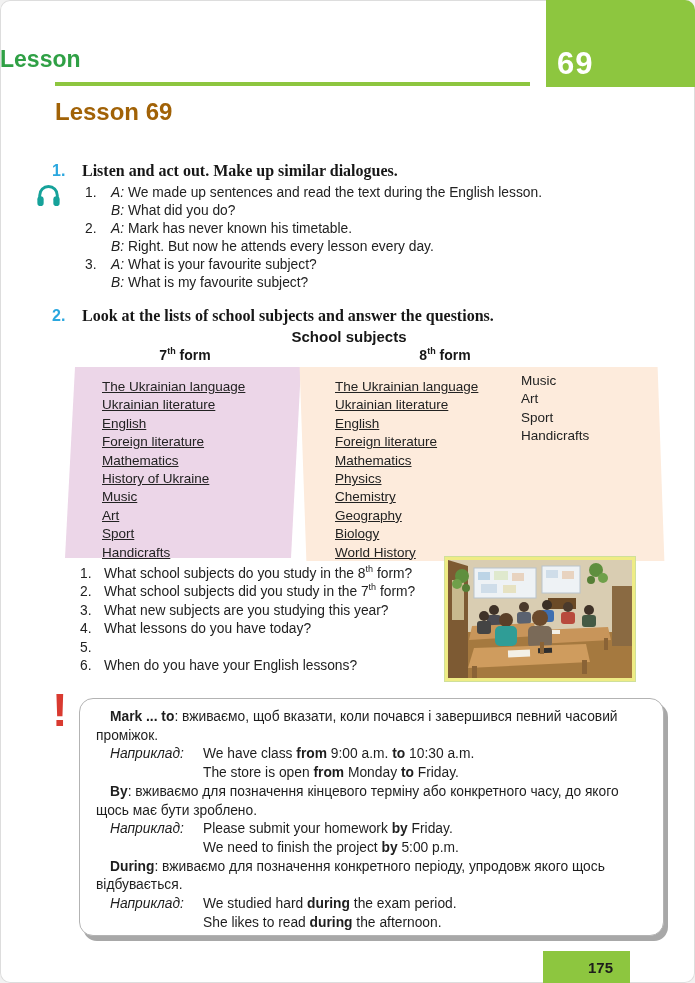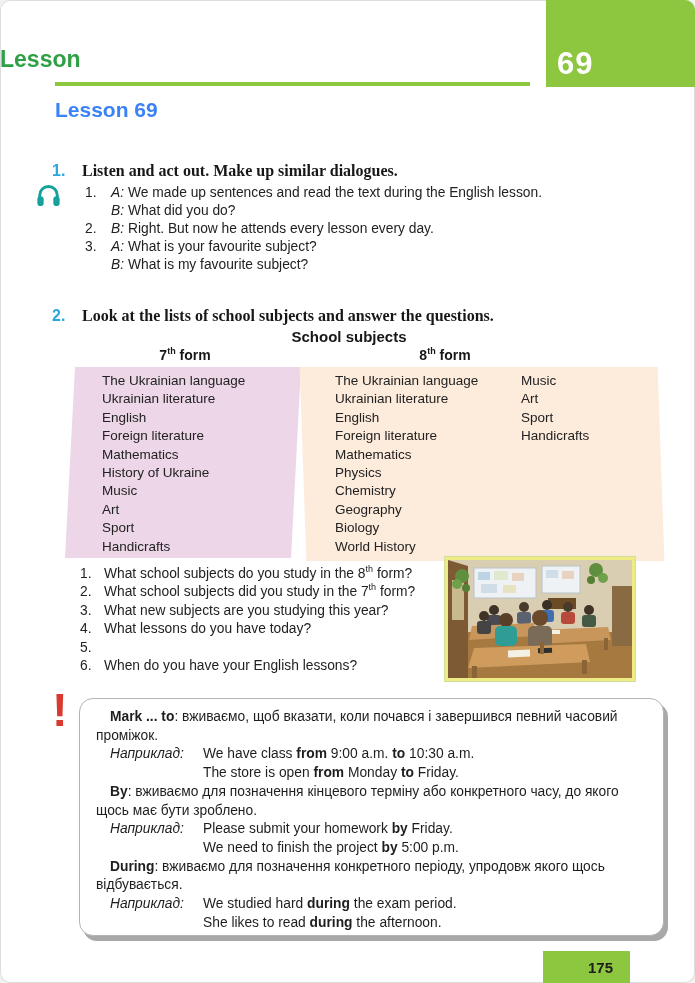--- a/index.html
+++ b/index.html
@@ -6,42 +6,42 @@
   .page{
     position:relative;width:695px;height:983px;background:#ffffff;
     font-family:"Liberation Sans",sans-serif;color:#222;overflow:hidden;
     border-radius:10px;box-shadow:0 0 0 1px #ddd inset;
   }
   
   .header-box{position:absolute;left:546px;top:0;width:149px;height:87px;background:#8dc63f;}
   .header-num{position:absolute;left:11px;bottom:5px;color:#fff;font-weight:bold;font-size:31px;letter-spacing:1px;}
   .header-label{position:absolute;top:46px;left:0;width:530px;font-size:23px;font-weight:bold;color:#2fa045;}
   .header-rule{position:absolute;left:55px;top:82px;width:475px;height:4px;background:#8dc63f;}
-  .lesson-title{position:absolute;left:55px;top:98px;font-size:21px;font-weight:bold;color:#3b82f6;}
+  .lesson-title{position:absolute;left:55px;top:98px;font-size:24px;font-weight:bold;color:#a16207;}
   
   .ex-head{position:absolute;left:52px;display:flex;}
   .ex-num{color:#2aa7df;font-weight:bold;font-size:16px;width:30px;flex:none;}
   .ex-instr{font-family:"Liberation Serif",serif;font-weight:bold;font-size:16px;color:#171717;}
   .hp-icon{position:absolute;left:35px;top:182px;}
   .dialogues{position:absolute;left:85px;top:184px;width:570px;font-size:13.8px;line-height:18px;}
   .d-row{display:flex;}
   .d-num{width:26px;flex:none;}
   .spk{font-style:italic;margin-right:4px;}
   
   .subjects-title{position:absolute;top:328px;left:4px;width:690px;text-align:center;font-weight:bold;font-size:15px;color:#171717;}
   .form-head{position:absolute;top:347px;width:120px;text-align:center;font-weight:bold;font-size:14px;color:#171717;}
   .form7{left:125px;} .form8{left:385px;}
   sup{font-size:9px;vertical-align:super;line-height:0;}
   .list-box{position:absolute;font-size:13.5px;line-height:18.4px;color:#222;}
   .list-box::before{content:"";position:absolute;left:0;top:0;right:0;bottom:0;z-index:0;}
   .list-pink{left:70px;top:367px;width:226px;height:191px;}
   .list-pink::before{background:#ecd6e8;transform:skewX(-3deg);}
   .list-peach{left:303px;top:367px;width:358px;height:194px;}
   .list-peach::before{background:#fdebdc;transform:skewX(2deg);}
-  .list-col{position:relative;z-index:1;padding:5px 0 0 32px;}
+  .list-col{position:relative;z-index:1;padding:11px 0 0 32px;text-decoration:underline;}
   .list-col2{position:absolute;z-index:1;left:218px;top:5px;}
   
   .questions{position:absolute;left:80px;top:565px;width:380px;font-size:13.8px;line-height:18.4px;}
   .q-row{display:flex;}
   .q-num{width:24px;flex:none;}
   
   .photo{position:absolute;left:445px;top:557px;width:184px;height:118px;border:3px solid #efec85;outline:1px solid #cfe09a;background:#d9cdb2;}
   .photo svg{display:block;}
   
   .note-mark{position:absolute;left:52px;top:686px;font-size:47px;font-weight:bold;color:#d93a30;line-height:1;}
@@ -88,20 +88,21 @@
     <div class="d-row">
       <span class="d-num">1.</span>
       <div>
         <div><span class="spk">A:</span><span>We made up sentences and read the text during the English lesson.</span></div>
         <div><span class="spk">B:</span><span>What did you do?</span></div>
       </div>
     </div>
     <div class="d-row">
       <span class="d-num">2.</span>
       <div>
+        <div><span class="spk">A:</span><span>Mark has never known his timetable.</span></div>
         <div><span class="spk">B:</span><span>Right. But now he attends every lesson every day.</span></div>
       </div>
     </div>
     <div class="d-row">
       <span class="d-num">3.</span>
       <div>
         <div><span class="spk">A:</span><span>What is your favourite subject?</span></div>
         <div><span class="spk">B:</span><span>What is my favourite subject?</span></div>
       </div>
     </div>

